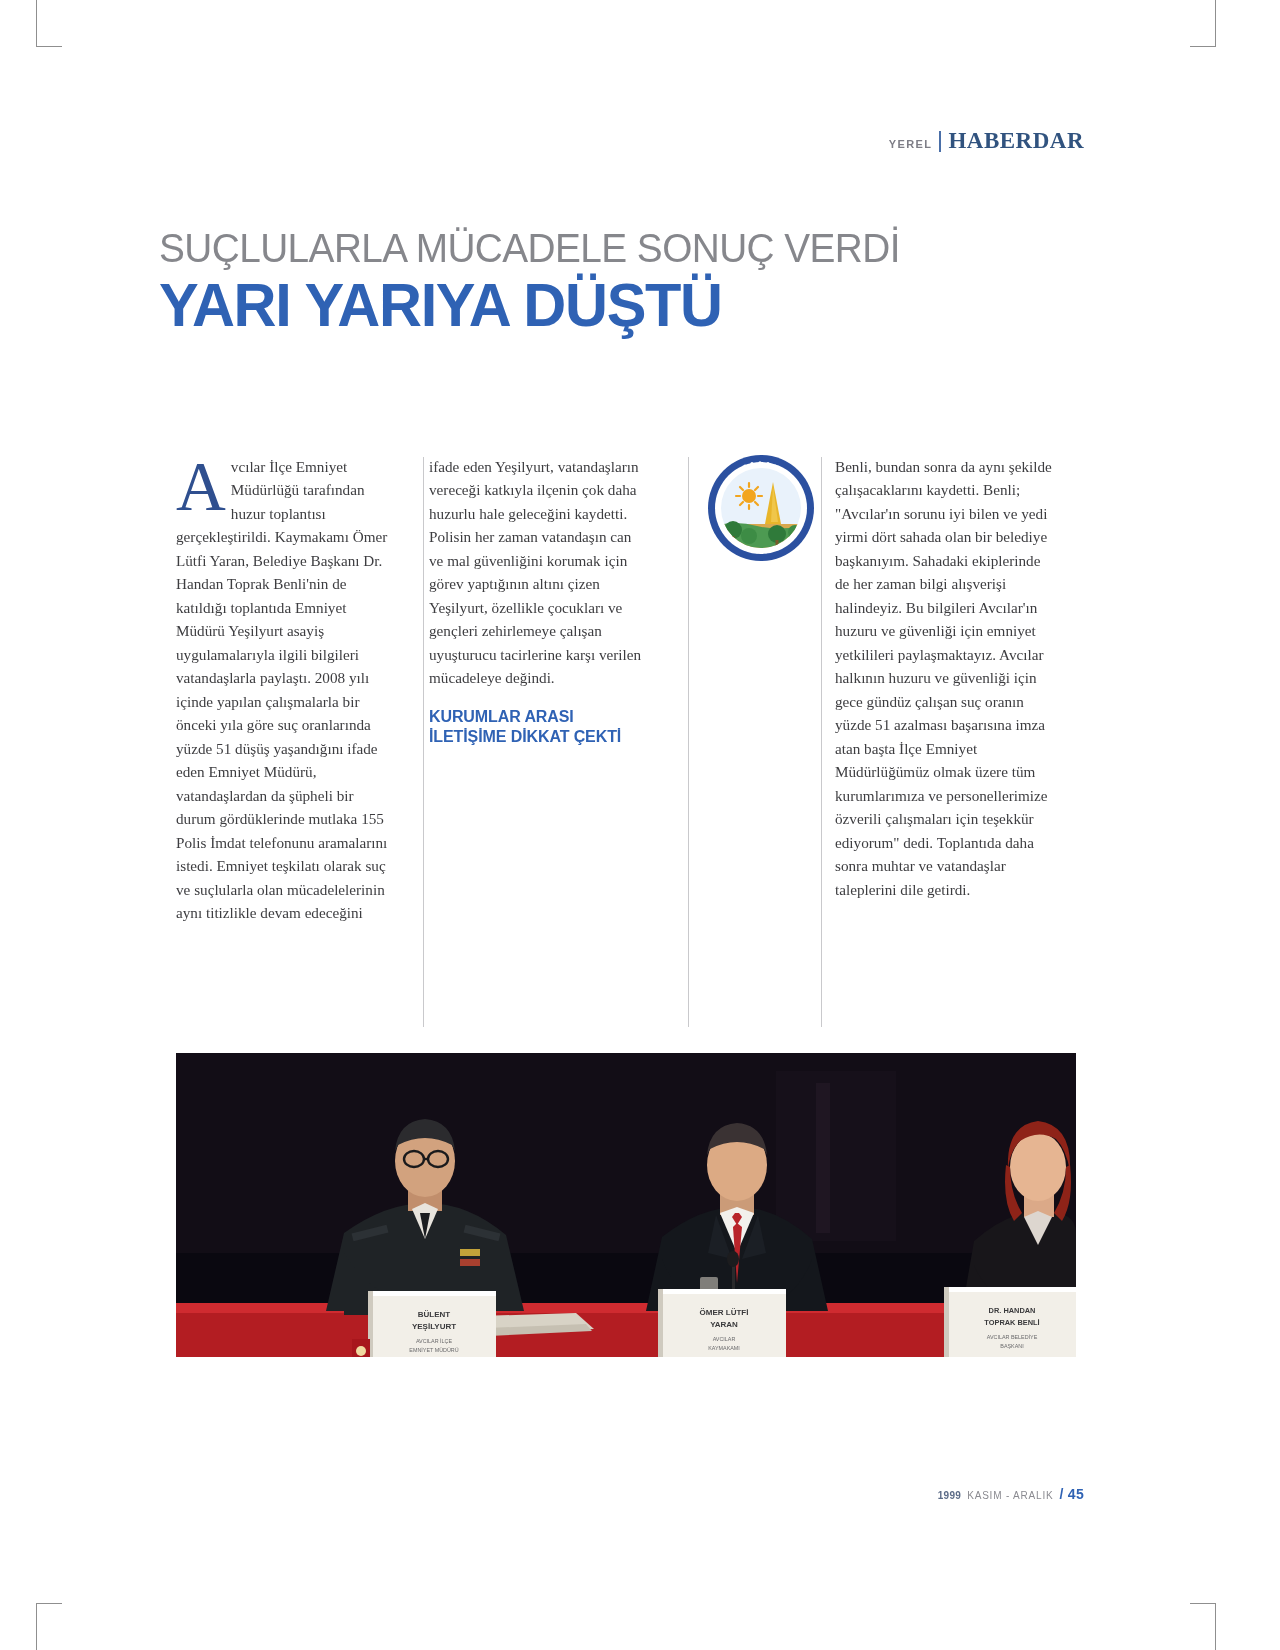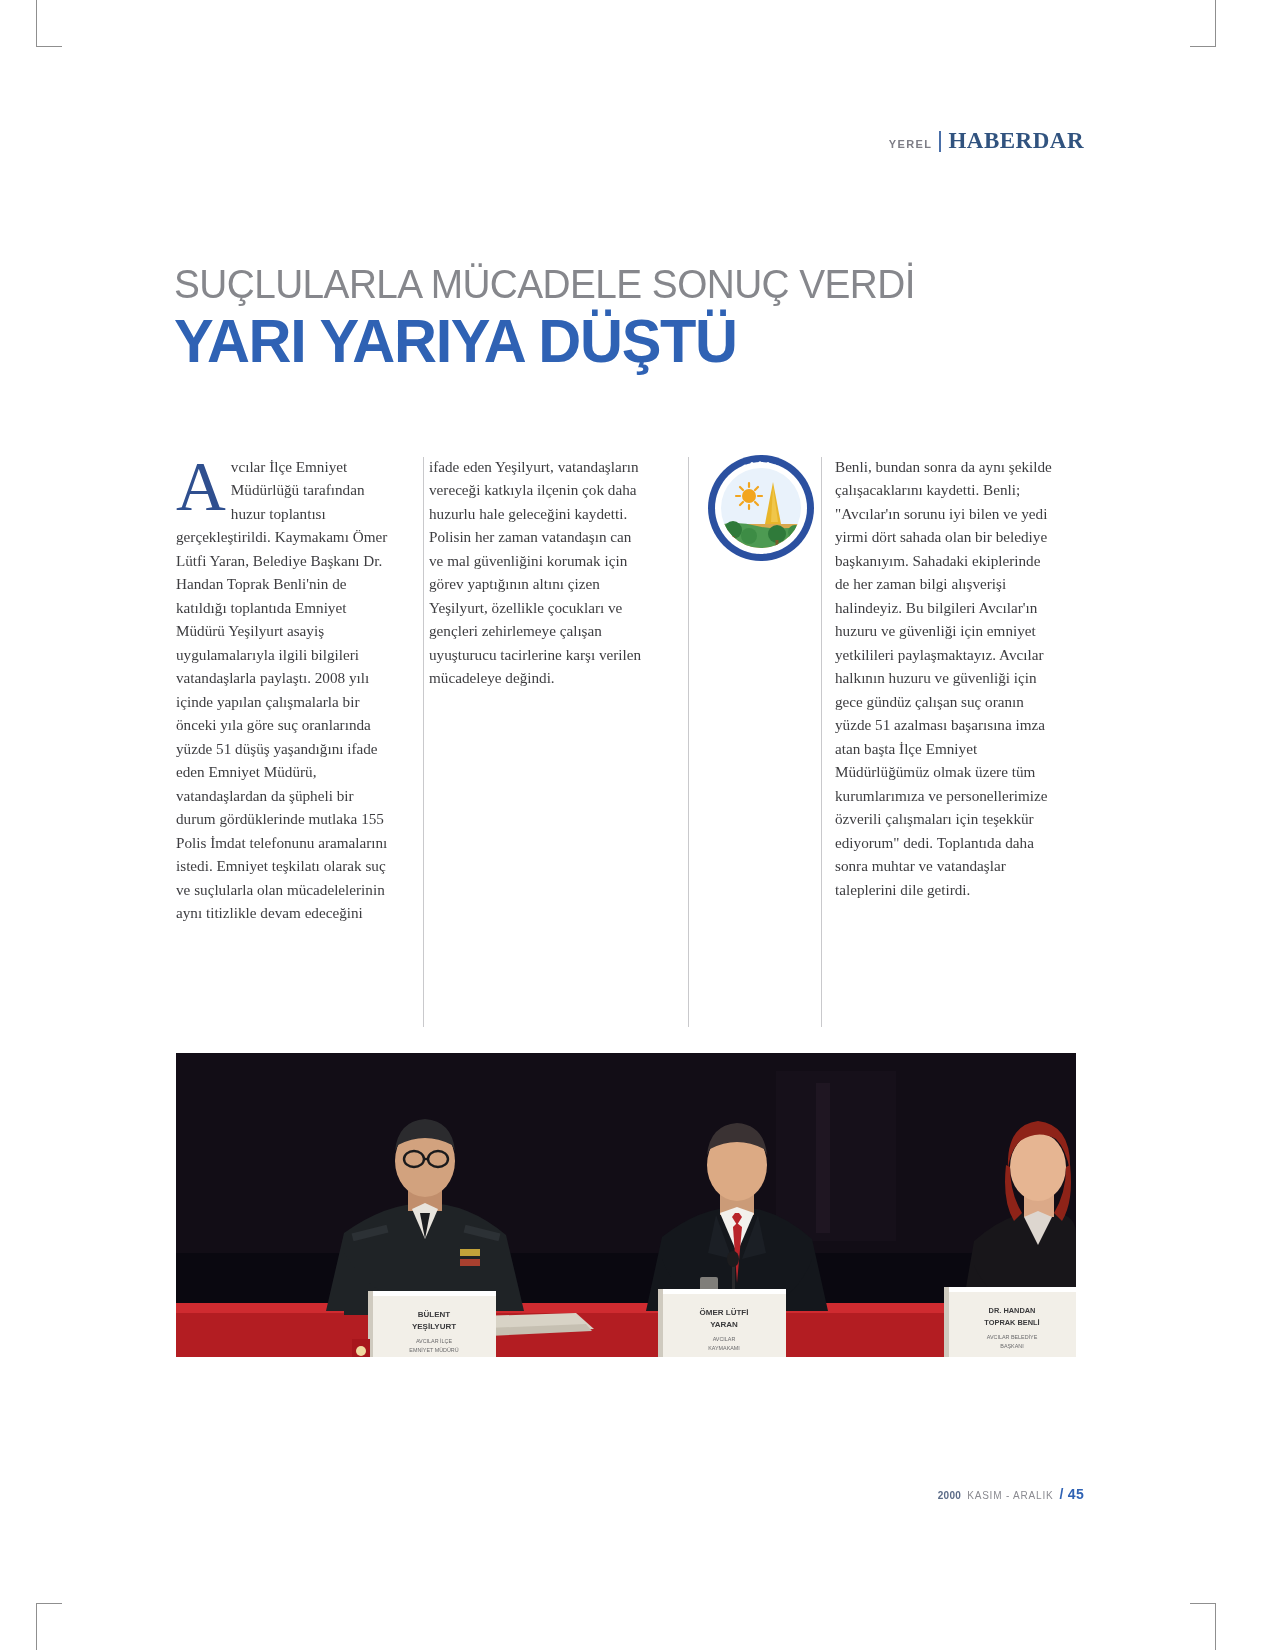--- a/index.html
+++ b/index.html
@@ -56,24 +56,23 @@
     font-family: "Liberation Serif", serif;
     font-size: 23px;
     font-weight: bold;
     letter-spacing: 0.5px;
     color: #31537f;
   }
 
   
   .headline-block {
     position: absolute;
-    left: 174px;
+    left: 159px;
     top: 228px;
     width: 880px;
-    margin-top: 36px;
   }
   .kicker {
     font-family: "Liberation Sans", sans-serif;
     font-size: 40px;
     font-weight: normal;
     letter-spacing: -0.6px;
     color: #86878c;
     line-height: 1.04;
     white-space: nowrap;
     transform: scaleX(0.97);
@@ -236,20 +235,24 @@
     <div class="col-divider div-1"></div>
     <div class="col-divider div-2"></div>
     <div class="col-divider div-3"></div>
 
     <div class="col col-1">
       <p><span class="dropcap">A</span><span>vcılar İlçe Emniyet Müdürlüğü tarafından huzur toplantısı gerçekleştirildi. Kaymakamı Ömer Lütfi Yaran, Belediye Başkanı Dr. Handan Toprak Benli'nin de katıldığı toplantıda Emniyet Müdürü Yeşilyurt asayiş uygulamalarıyla ilgili bilgileri vatandaşlarla paylaştı. 2008 yılı içinde yapılan çalışmalarla bir önceki yıla göre suç oranlarında yüzde 51 düşüş yaşandığını ifade eden Emniyet Müdürü, vatandaşlardan da şüpheli bir durum gördüklerinde mutlaka 155 Polis İmdat telefonunu aramalarını istedi. Emniyet teşkilatı olarak suç ve suçlularla olan mücadelelerinin aynı titizlikle devam edeceğini</span></p>
     </div>
 
     <div class="col col-2">
       <p>ifade eden Yeşilyurt, vatandaşların vereceği katkıyla ilçenin çok daha huzurlu hale geleceğini kaydetti. Polisin her zaman vatandaşın can ve mal güvenliğini korumak için görev yaptığının altını çizen Yeşilyurt, özellikle çocukları ve gençleri zehirlemeye çalışan uyuşturucu tacirlerine karşı verilen mücadeleye değindi.</p>
+      <div class="subhead">
+        <div>KURUMLAR ARASI</div>
+        <div>İLETİŞİME DİKKAT ÇEKTİ</div>
+      </div>
     </div>
 
     <div class="col col-3">
       <p>Benli, bundan sonra da aynı şekilde çalışacaklarını kaydetti. Benli; "Avcılar'ın sorunu iyi bilen ve yedi yirmi dört sahada olan bir belediye başkanıyım. Sahadaki ekiplerinde de her zaman bilgi alışverişi halindeyiz. Bu bilgileri Avcılar'ın huzuru ve güvenliği için emniyet yetkilileri paylaşmaktayız. Avcılar halkının huzuru ve güvenliği için gece gündüz çalışan suç oranın yüzde 51 azalması başarısına imza atan başta İlçe Emniyet Müdürlüğümüz olmak üzere tüm kurumlarımıza ve personellerimize özverili çalışmaları için teşekkür ediyorum" dedi. Toplantıda daha sonra muhtar ve vatandaşlar taleplerini dile getirdi.</p>
     </div>
   </div>
 
   <div class="emblem-wrap">
     <svg width="112" height="112" viewBox="0 0 112 112">
       <defs>
@@ -448,18 +451,18 @@
       </g>
 
       <g>
         <rect x="176" y="286" width="18" height="30" fill="#a8161c"></rect>
         <circle cx="185" cy="298" r="5" fill="#f0d9a0"></circle>
       </g>
     </svg>
   </div>
 
   <div class="footer">
-    <span class="footer-year">2000</span>
+    <span class="footer-year">1999</span>
     <span class="footer-months">KASIM - ARALIK</span>
     <span class="footer-page">/ 45</span>
   </div>
 
 </div>
 
 </body></html>

